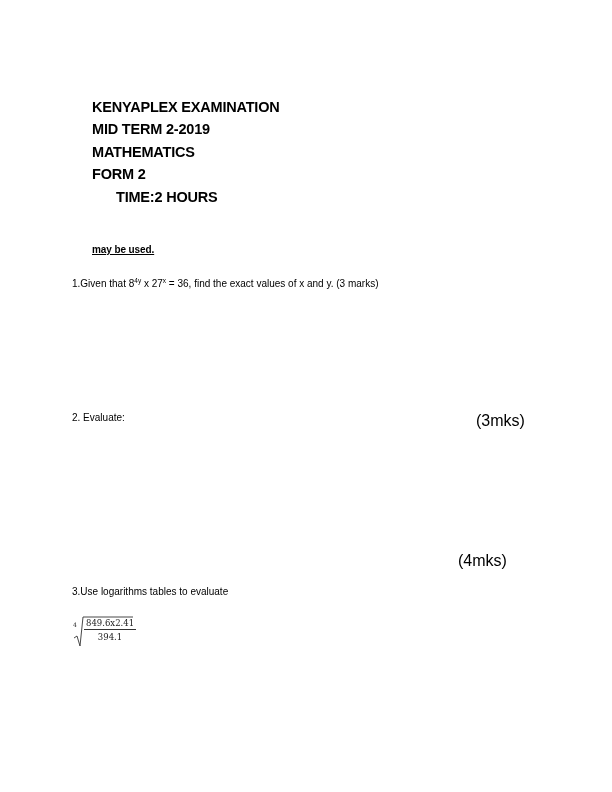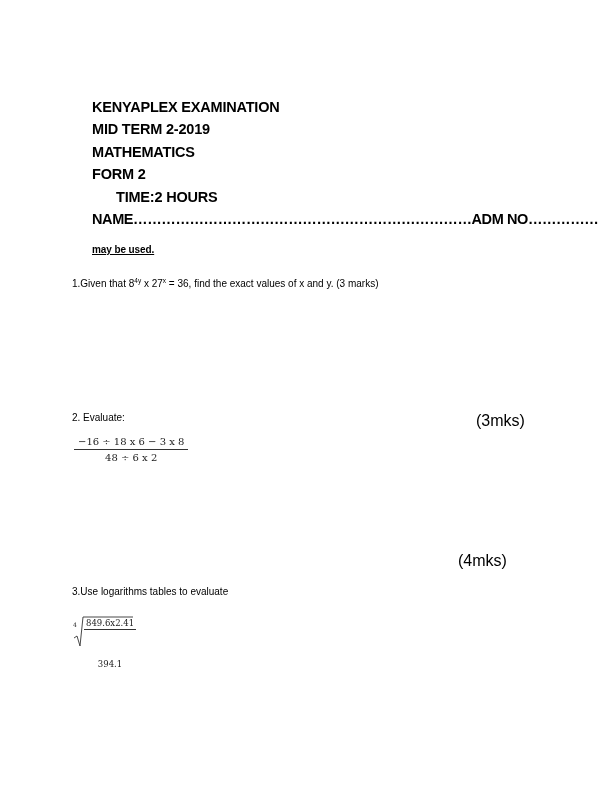--- a/index.html
+++ b/index.html
@@ -9,48 +9,43 @@
     .instr { position: absolute; left: 92px; font-weight: bold; font-size: 10px; text-decoration: underline; white-space: nowrap; letter-spacing: -0.1px; }
     .q { position: absolute; left: 72px; font-size: 10px; white-space: nowrap; }
     .marks { position: absolute; font-size: 16px; white-space: nowrap; }
     sup { font-size: 6.5px; vertical-align: 4px; }
     .frac { position: absolute; display: inline-flex; flex-direction: column; align-items: center; font-family: "DejaVu Serif", serif; font-size: 10px; color: #222; }
     .frac .num { padding: 0 4px 2px 4px; border-bottom: 1px solid #333; white-space: nowrap; }
     .frac .den { padding-top: 2px; white-space: nowrap; }
     .root { position: absolute; left: 72px; top: 616px; font-family: "DejaVu Serif", serif; font-size: 8.5px; color: #222; }
     .root .idx { position: absolute; left: 1px; top: 5px; font-size: 6px; }
     .root svg { position: absolute; left: 0; top: 0; }
-    .root .rfrac { position: absolute; left: 12px; top: 2px; display: flex; flex-direction: column; align-items: center; gap: 27px; }
+    .root .rfrac { position: absolute; left: 12px; top: 2px; display: flex; flex-direction: column; align-items: center; }
     .root .rnum { padding: 0 2px 1px 2px; border-bottom: 1px solid #333; white-space: nowrap; }
     .root .rden { padding-top: 2px; white-space: nowrap; }
   </style>
 </head>
 <body>
 
 <div class="page">
 
   <div class="hdr" style="top:99px;">KENYAPLEX EXAMINATION</div>
   <div class="hdr" style="top:121px;">MID TERM 2-2019</div>
   <div class="hdr" style="top:144px;">MATHEMATICS</div>
   <div class="hdr" style="top:166px;">FORM 2</div>
   <div class="hdr" style="top:189px;margin-left:24px;">TIME:2 HOURS</div>
-  <div class="hdr" style="top:211px; letter-spacing:-0.4px;">NAME………………………………………………………………ADM NO……………</div>
 
   <div class="instr" style="top:244px;">may be used.</div>
 
   <div class="q" style="top:277px;">
     <span>1.Given that 8</span><sup>4y</sup><span> x 27</span><sup>x</sup><span> = 36, find the exact values of x and y. (3 marks)</span>
   </div>
 
   <div class="q" style="top:412px;">2. Evaluate:</div>
   <div class="marks" style="top:412px; left:476px;">(3mks)</div>
-  <div class="frac" style="left:74px; top:436px;">
-    <div class="num">−16  ÷ 18 x 6 − 3 x 8</div>
-    <div class="den">48  ÷ 6 x 2</div>
-  </div>
 
   <div class="q" style="top:586px;">3.Use logarithms tables to evaluate</div>
   <div class="marks" style="top:552px; left:458px;">(4mks)</div>
   <div class="root">
     <span class="idx">4</span>
     <svg width="62" height="32">
       <polyline points="2,22 5,20 8,30 11,1 61,1" fill="none" stroke="#333" stroke-width="0.9"></polyline>
     </svg>
     <div class="rfrac">
       <div class="rnum">849.6x2.41</div>

